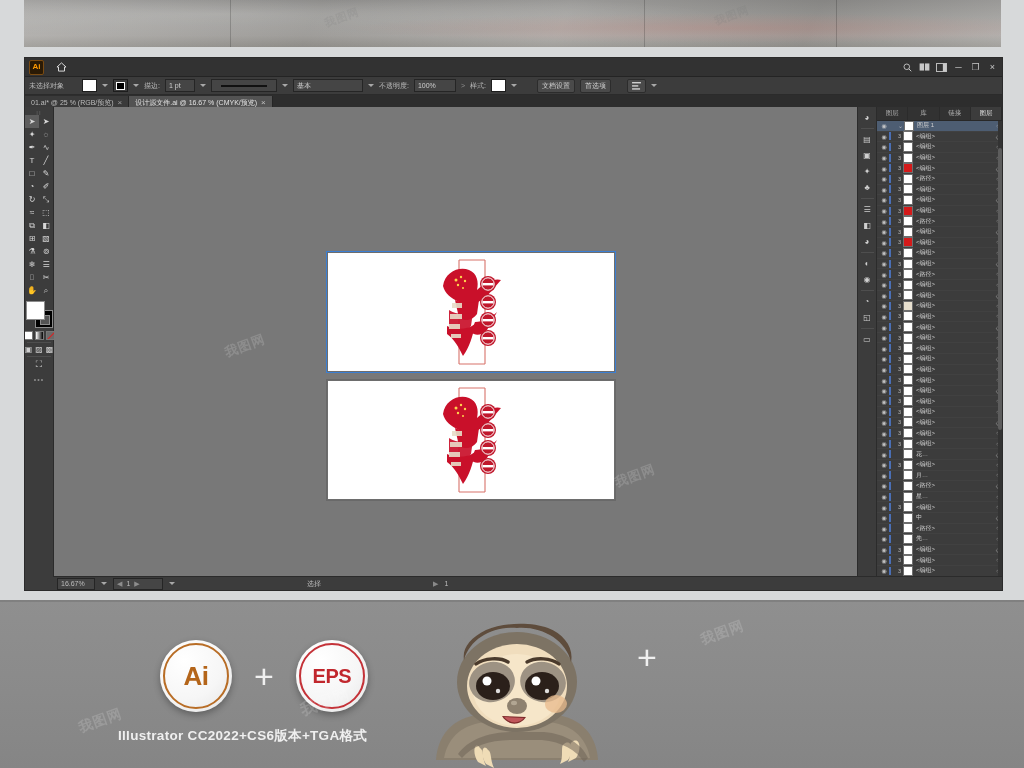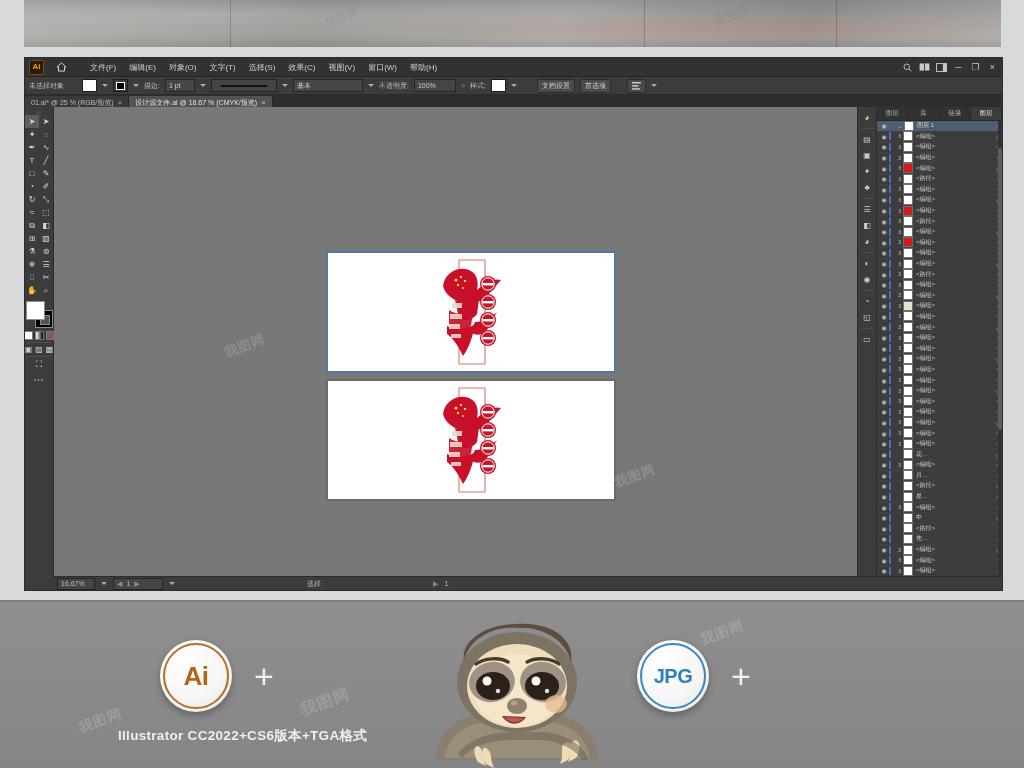--- a/index.html
+++ b/index.html
@@ -181,31 +181,20 @@
 </div>
 
 <div id="ai-window">
 
   <div class="menubar">
     <div class="ai-logo">Ai</div>
     <div class="home-icon">
       <svg width="11" height="10" viewBox="0 0 12 11">
           <path d="M6 1 L11 5.5 H9.3 V10 H2.7 V5.5 H1 Z" fill="none" stroke="#d8d8d8" stroke-width="1.1"></path>
         </svg>
-    </div>
-    <div class="menu-items">
-      <span>文件(F)</span>
-      <span>编辑(E)</span>
-      <span>对象(O)</span>
-      <span>文字(T)</span>
-      <span>选择(S)</span>
-      <span>效果(C)</span>
-      <span>视图(V)</span>
-      <span>窗口(W)</span>
-      <span>帮助(H)</span>
     </div>
     <div class="win-ctl">
       <div class="wb">
         <svg width="9" height="9" viewBox="0 0 10 10">
             <circle cx="4.2" cy="4.2" r="3.1" fill="none" stroke="#c9c9c9" stroke-width="1"></circle>
             <line x1="6.5" y1="6.5" x2="9.2" y2="9.2" stroke="#c9c9c9" stroke-width="1.1"></line>
           </svg>
       </div>
       <div class="wb">
         <svg width="11" height="8" viewBox="0 0 12 9">
@@ -832,26 +821,26 @@
 </div>
 
 <div id="promo">
   <div class="promo-inner">
 
     <div class="badge-group" style="left:160px;top:40px;">
       <div class="badge" style="color:#b4651a;">
         <span>Ai</span>
       </div>
       <div class="plus">+</div>
+      <div class="badge small-text" style="color:#c1272d;">
+        <span>EPS</span>
+      </div>
     </div>
 
     <div class="badge-group" style="left:637px;top:40px;">
-      <div class="badge small-text" style="color:#2f7fbf;">
-        <span>JPG</span>
-      </div>
       <div class="plus">+</div>
     </div>
 
     <div class="promo-caption" style="left:118px;top:127px;">Illustrator CC2022+CS6版本+TGA格式</div>
 
     <svg class="sloth" viewBox="0 0 186 148" style="top:20px;left:424px;">
 
       <path d="M12 140 C14 110 34 96 60 94 L126 94 C152 96 172 110 174 140 Z" fill="#8a7f6e"></path>
       <path d="M20 138 C24 116 40 104 62 102 L124 102 C146 104 162 116 166 138 Z" fill="#9a8e7b"></path>
 

